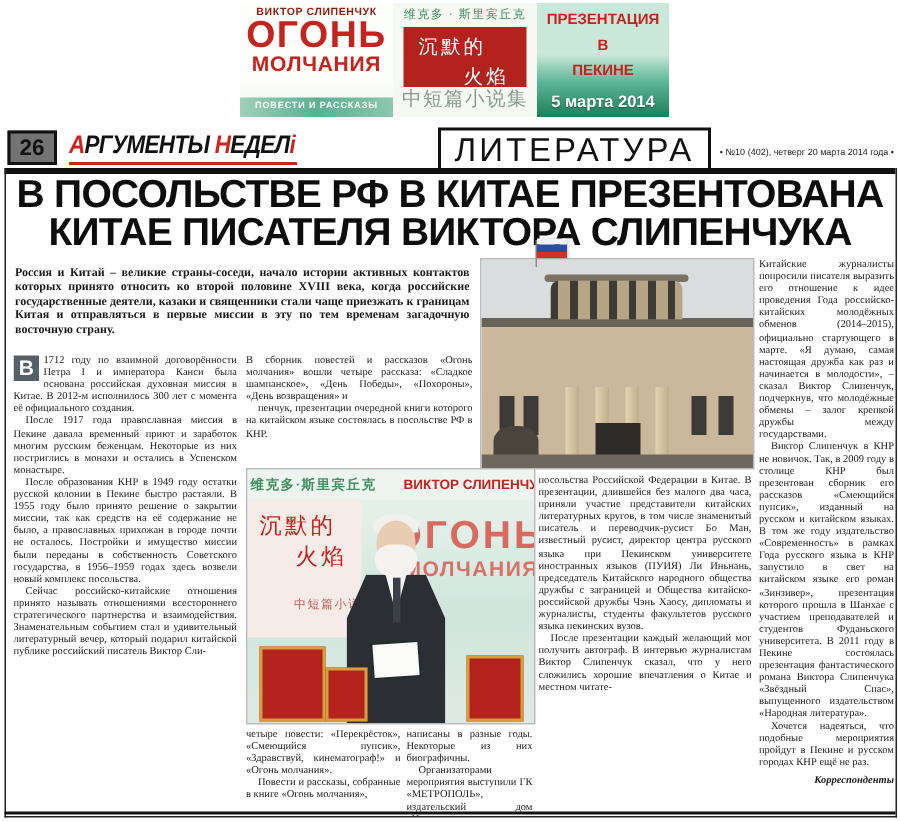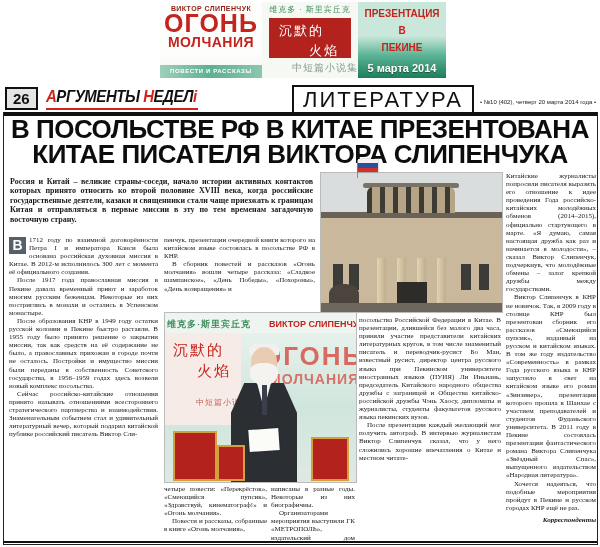--- a/index.html
+++ b/index.html
@@ -10,27 +10,27 @@
   .banner-left{left:160px;top:2px;width:102px;height:76px;background:linear-gradient(180deg,#fdfdfb 0 70%,#eef5f0 100%);text-align:center;overflow:hidden;}
   .banner-left .author{font-family:"Liberation Sans",sans-serif;font-size:7px;font-weight:bold;color:#8d1d12;letter-spacing:.4px;margin-top:3px;}
   .banner-left .t1{font-family:"Liberation Sans",sans-serif;font-size:25px;line-height:23px;font-weight:900;color:#c5231d;letter-spacing:1px;}
   .banner-left .t2{font-family:"Liberation Sans",sans-serif;font-size:14px;line-height:14px;font-weight:900;color:#c5231d;letter-spacing:.5px;}
   .banner-left .strip{position:absolute;bottom:0;left:0;right:0;height:13px;background:linear-gradient(90deg,#9fd0b9,#5cb092,#8cc7ae);color:#fff;font-family:"Liberation Sans",sans-serif;font-size:6px;font-weight:bold;letter-spacing:.6px;line-height:13px;}
   .banner-mid{left:262px;top:2px;width:96px;height:76px;background:#f5f8f3;overflow:hidden;text-align:center;}
   .banner-mid .cn-author{font-size:8px;color:#3f8f5f;font-weight:normal;margin-top:2px;letter-spacing:1px;}
   .banner-mid .redblock{position:absolute;left:7px;top:16px;width:82px;height:40px;background:#b3221c;color:#fff;}
   .banner-mid .redblock .l1{font-size:13px;text-align:left;padding:4px 0 0 10px;letter-spacing:2px;}
   .banner-mid .redblock .l2{font-size:13px;text-align:right;padding:2px 12px 0 0;letter-spacing:2px;}
-  .banner-mid .cn-sub{position:absolute;bottom:3px;left:0;right:0;font-size:10px;color:#8a9a8e;letter-spacing:1px;text-align:right;}
+  .banner-mid .cn-sub{position:absolute;bottom:3px;left:0;right:0;font-size:13px;color:#8a9a8e;letter-spacing:1px;}
   .banner-right{left:358px;top:2px;width:88px;height:76px;background:linear-gradient(180deg,#c9e7da 0 45%,#5bb496 70%,#1e7e5a 100%);text-align:center;overflow:hidden;}
   .banner-right .p1{font-family:"Liberation Sans",sans-serif;font-size:10px;line-height:11px;font-weight:900;color:#c5231d;margin-top:6px;}
   .banner-right .date{font-family:"Liberation Sans",sans-serif;font-size:11px;font-weight:900;color:#ffffff;margin-top:9px;text-shadow:0 1px 1px rgba(0,0,0,.4);}
 
   
-  .pageno{left:5px;top:87px;border:2px solid #111;padding:0 6px;font-family:"Liberation Sans",sans-serif;font-size:15px;font-weight:900;line-height:19px;color:#111;background:#e5e5e5;}
+  .pageno{left:5px;top:87px;border:2px solid #111;padding:0 6px;font-family:"Liberation Sans",sans-serif;font-size:15px;font-weight:900;line-height:19px;color:#111;background:#737373;}
   .logo{left:46px;top:87px;font-family:"Liberation Sans",sans-serif;font-style:italic;font-weight:900;font-size:17px;letter-spacing:-.5px;color:#111;transform:scaleX(.88);transform-origin:left;white-space:nowrap;}
   .logo .red{color:#d1221c;}
   .logo-line{left:46px;top:108px;width:152px;height:2px;background:#d1221c;}
   .section-box{left:292px;top:85px;border:2px solid #111;padding:0 9px;font-family:"Liberation Sans",sans-serif;font-size:22px;line-height:25px;letter-spacing:2px;color:#111;background:#fff;}
   .issue{left:466px;top:99px;width:130px;font-family:"Liberation Sans",sans-serif;font-size:6px;color:#222;text-align:right;}
   .blackbar{left:3px;top:112px;width:594px;height:4px;background:#111;}
   .frame{left:3px;top:112px;width:593px;height:432px;border:1px solid #222;border-top:none;}
 
   
   .headline{left:6px;top:117px;width:588px;text-align:center;font-family:"Liberation Sans",sans-serif;font-weight:900;font-size:26px;line-height:25px;color:#0d0d0d;letter-spacing:-.5px;}
@@ -161,22 +161,22 @@
 <div class="abs col col1">
   <p style="text-indent:0"><span class="dropcap">В</span><span>1712 году по взаимной договорённости Петра I и императора Канси была основана российская духовная миссия в Китае. В 2012-м исполнилось 300 лет с момента её официального создания.</span></p>
   <div class="indent-all col1-rest">
       <p>После 1917 года православная миссия в Пекине давала временный приют и заработок многим русским беженцам. Некоторые из них постриглись в монахи и остались в Успенском монастыре.</p>
       <p>После образования КНР в 1949 году остатки русской колонии в Пекине быстро растаяли. В 1955 году было принято решение о закрытии миссии, так как средств на её содержание не было, а православных прихожан в городе почти не осталось. Постройки и имущество миссии были переданы в собственность Советского государства, в 1956–1959 годах здесь возвели новый комплекс посольства.</p>
       <p>Сейчас российско-китайские отношения принято называть отношениями всестороннего стратегического партнерства и взаимодействия. Знаменательным событием стал и удивительный литературный вечер, который подарил китайской публике российский писатель Виктор Сли-</p>
     </div>
 </div>
 
 <div class="abs col col2top">
+    <p>В сборник повестей и рассказов «Огонь молчания» вошли четыре рассказа: «Сладкое шампанское», «День Победы», «Похороны», «День возвращения» и</p>
     <p>пенчук, презентации очередной книги которого на китайском языке состоялась в посольстве РФ в КНР.</p>
-    <p>В сборник повестей и рассказов «Огонь молчания» вошли четыре рассказа: «Сладкое шампанское», «День Победы», «Похороны», «День возвращения» и</p>
   </div>
 
 <div class="abs manphoto">
   <div class="mp-top">
     <span class="cn">维克多·斯里宾丘克</span>
     <span class="ru">ВИКТОР СЛИПЕНЧУК</span>
   </div>
   <div class="mp-left">
     <div class="z1">沉默的</div>
     <div class="z2">火焰</div>

